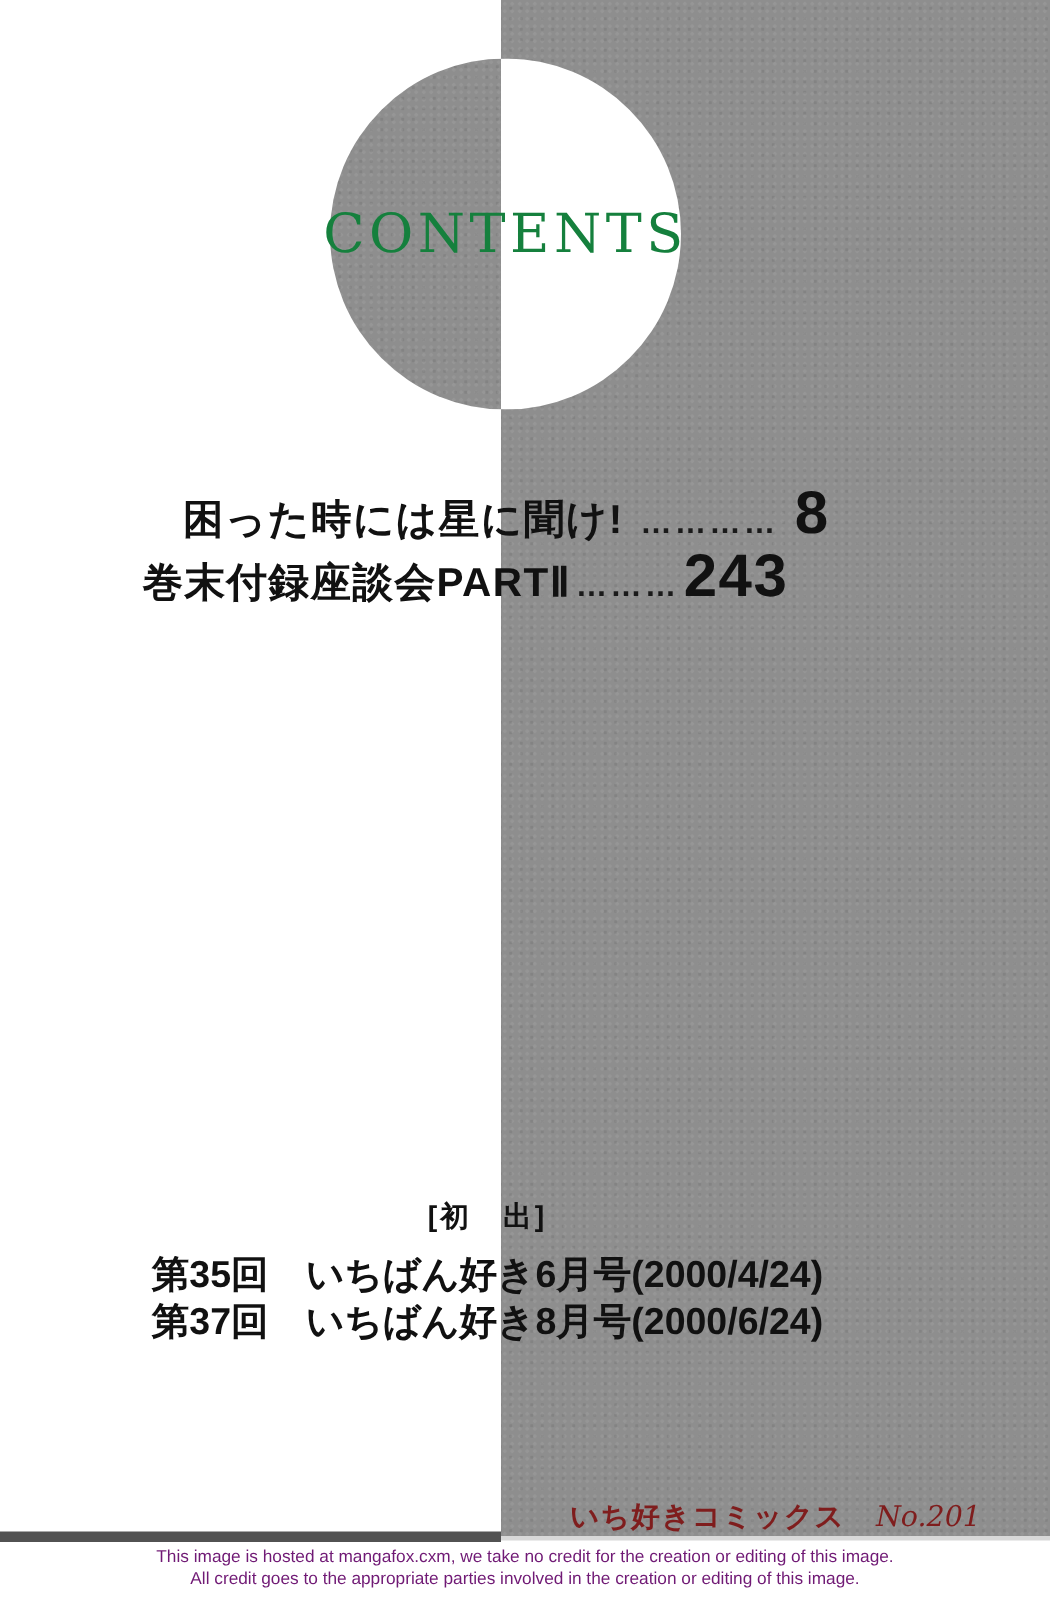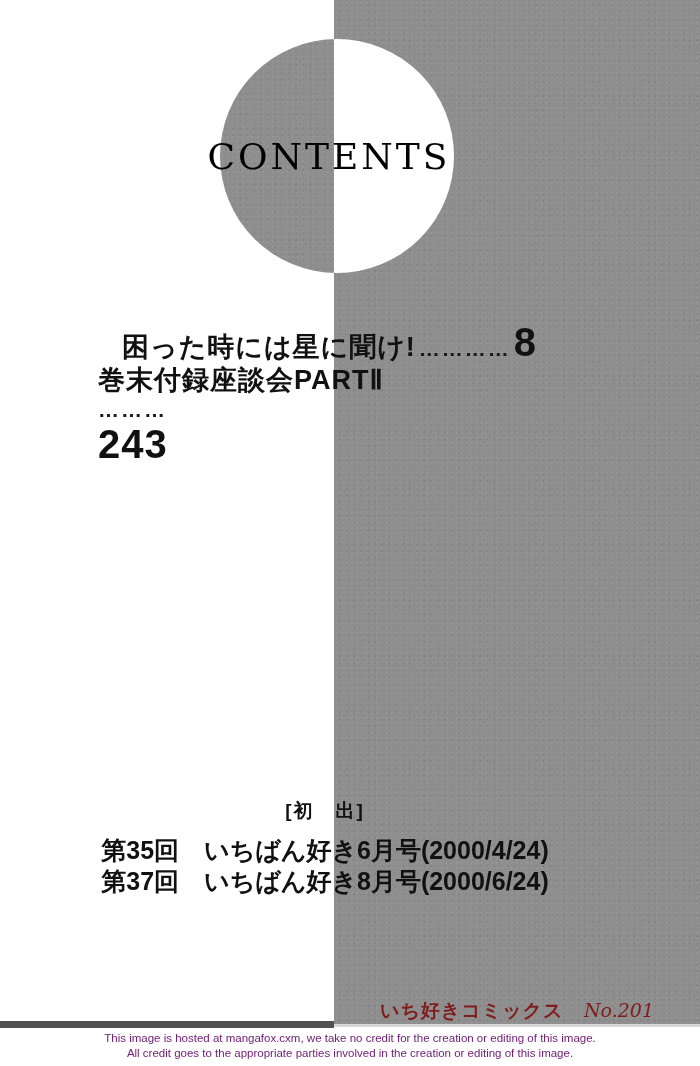--- a/index.html
+++ b/index.html
@@ -26,42 +26,42 @@
   }
   .circle-left{
     position:absolute;left:0;top:0;width:114px;height:234px;
     background-color:#8e8e8e;
   }
   .circle-right{
     position:absolute;left:114px;top:0;width:120px;height:234px;
     background:#ffffff;
   }
   .contents-title{
-    position:absolute;left:192px;top:136px;width:274px;
+    position:absolute;left:200px;top:136px;width:274px;
     text-align:center;
     font-family:"DejaVu Serif","Liberation Serif",serif;
-    font-size:36px;letter-spacing:3px;color:#000000;
+    font-size:36px;letter-spacing:3px;color:#15803d;
   }
   
   .toc-row{
     position:absolute;display:flex;align-items:baseline;
     color:#111;white-space:nowrap;
   }
   .toc-row .toc-title{
     font-size:27px;font-weight:bold;letter-spacing:1px;
   }
   .toc-row .toc-leader{
     font-size:21px;font-weight:bold;letter-spacing:2px;margin:0 3px;
     color:#1a1a1a;
   }
   .toc-row .toc-page{
     font-size:40px;font-weight:bold;letter-spacing:1px;
   }
-  #toc-row-1{left:122px;top:320px;}
-  #toc-row-2{left:95px;top:362px;flex-direction:column;}
+  #toc-row-1{left:122px;top:320px;gap:8px;}
+  #toc-row-2{left:95px;top:362px;}
   
   .shoshutsu{
     position:absolute;left:0;top:798px;width:650px;text-align:center;
     color:#111;
   }
   .shoshutsu-header{
     font-size:19px;font-weight:bold;letter-spacing:2px;margin-bottom:11px;
   }
   .shoshutsu-entry{
     font-size:25px;font-weight:bold;line-height:31px;white-space:nowrap;

